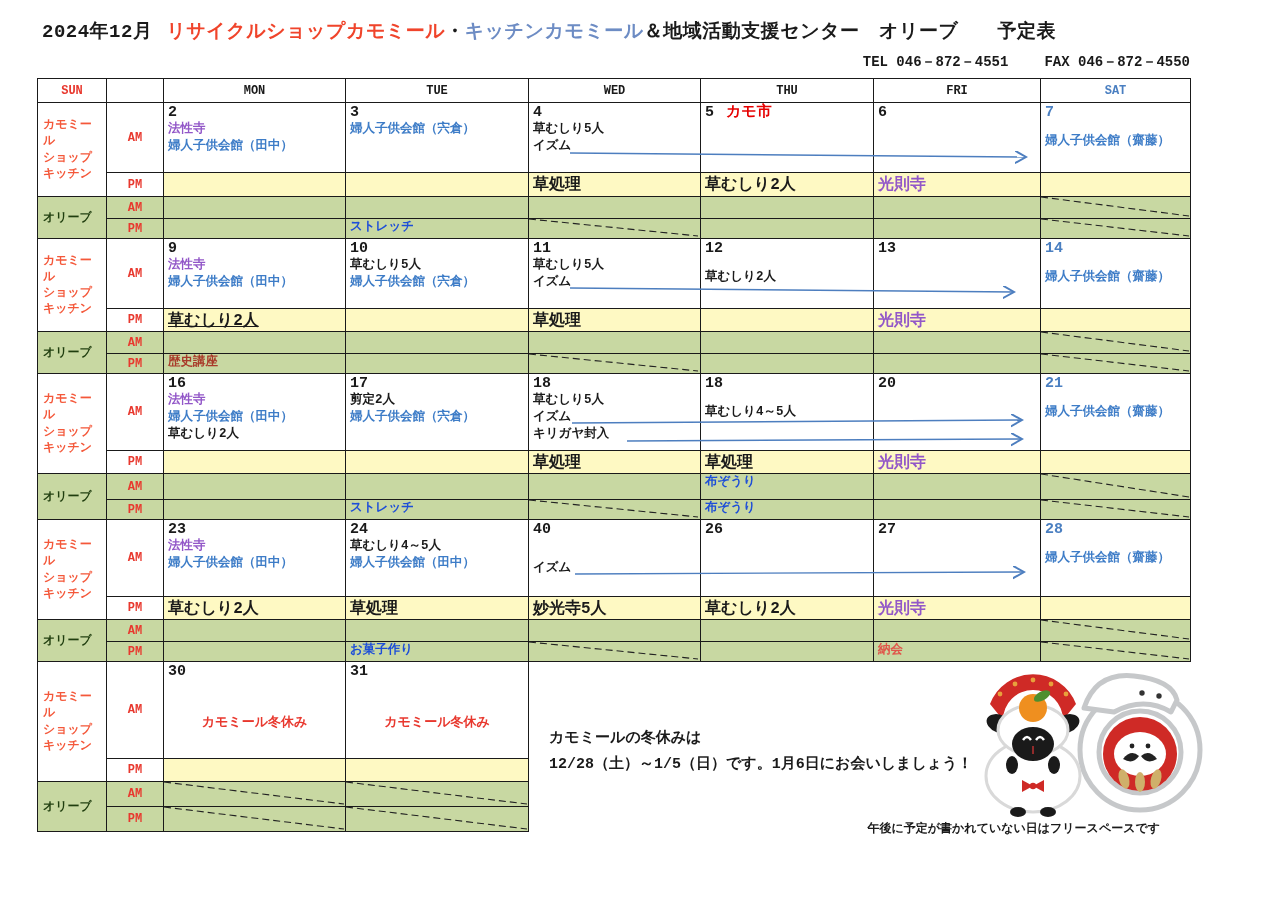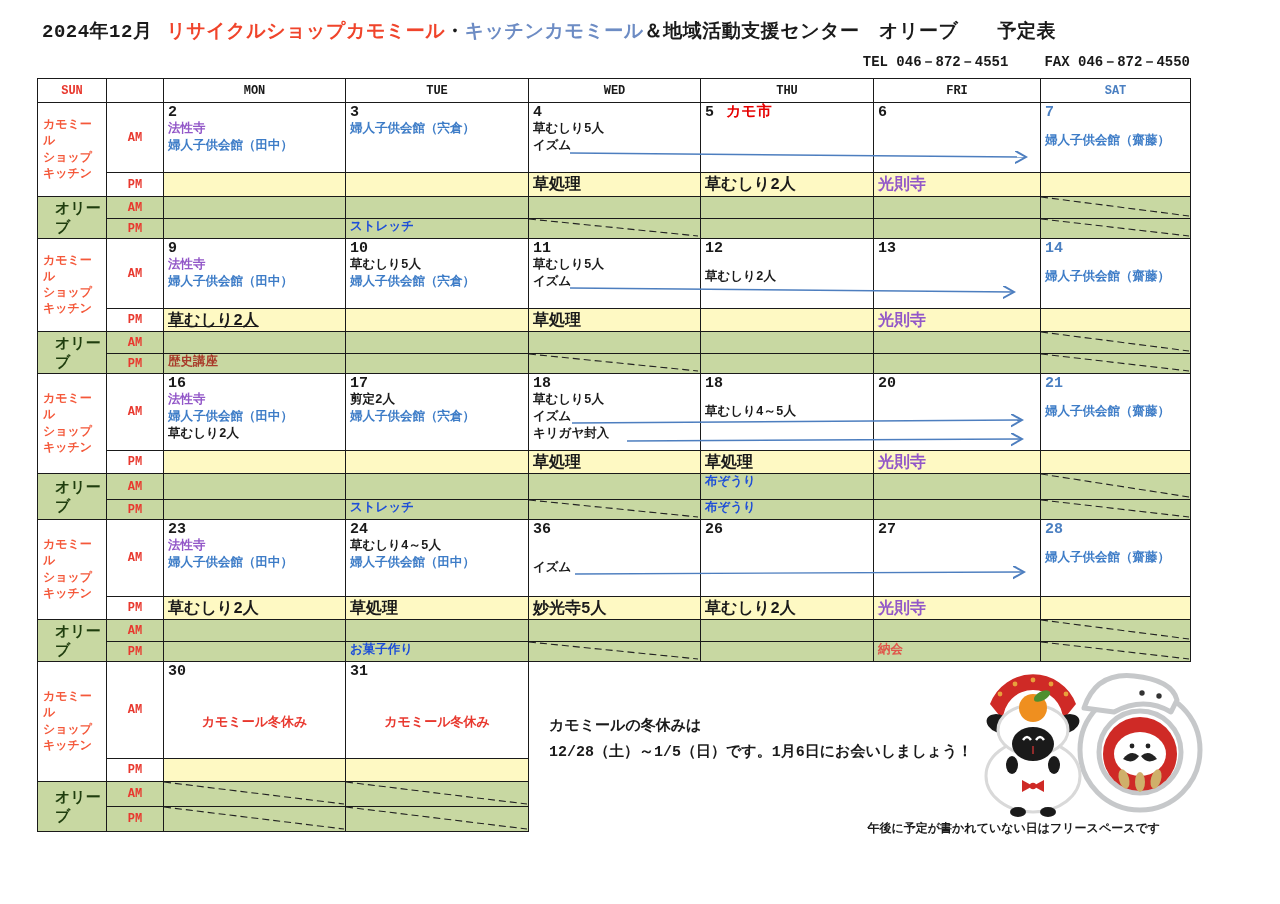--- a/index.html
+++ b/index.html
@@ -13,38 +13,38 @@
   .title .t-kitchen{color:#6d8cc4;}
   .title .t-rest{color:#1a1a1a;}
   .contact{position:absolute;top:53px;right:90px;font-size:14px;font-weight:bold;white-space:nowrap;}
   .contact span{margin-left:36px;}
   
   table.cal{position:absolute;left:37px;top:78px;border-collapse:collapse;table-layout:fixed;}
   .cal td,.cal th{border:1px solid #1a1a1a;padding:0 4px;vertical-align:top;overflow:visible;}
   .cal th{font-size:12px;font-weight:bold;text-align:center;vertical-align:middle;padding:0;background:#fff;}
   th.sun{color:#e8382e;} th.sat{color:#4a7fc1;}
   td.lbl{font-size:12px;font-weight:bold;color:#f4583a;vertical-align:middle;white-space:pre-line;line-height:1.35;padding-left:5px;background:#fff;}
-  td.olbl{font-size:15px;font-weight:bold;color:#1f3d0e;background:#c8d8a2;vertical-align:middle;padding-left:17px;}
+  td.olbl{font-size:12px;font-weight:bold;color:#1f3d0e;background:#c8d8a2;vertical-align:middle;padding-left:5px;}
   td.am{font-size:12px;font-weight:bold;color:#e8382e;text-align:center;vertical-align:middle;background:#fff;}
   td.amg{font-size:12px;font-weight:bold;color:#e8382e;text-align:center;vertical-align:middle;background:#c8d8a2;}
   td.g{background:#c8d8a2;}
   td.d{background:#fff;}
   td.p{background:#fef9c3;font-size:16px;font-weight:bold;vertical-align:middle;}
   .date{font-size:15px;font-weight:bold;line-height:17px;padding-top:1px;color:#1a1a1a;}
   .date.sat{color:#4a7fc1;}
   .dx{color:#e60000;font-size:15px;margin-left:12px;}
   .e{font-size:12.5px;font-weight:bold;line-height:17px;}
   .purple{color:#9257c8;} .blue{color:#3d7cc7;} .red{color:#1d4ed8;} .dred{color:#a93b2a;} .pink{color:#e0554a;}
   .u{text-decoration:underline;}
   .gap{margin-top:12px;}
   .sp{height:22px;}
   .hol{color:#e8382e;text-align:center;margin-top:34px;font-size:13px;}
   .ge{font-size:12.5px;font-weight:bold;line-height:1.25;padding-top:1px;}
   td.open{border:none;background:#fff;position:relative;vertical-align:top;}
-  .msg{position:absolute;left:20px;top:52px;font-size:15px;font-weight:bold;line-height:1.75;white-space:nowrap;color:#1a1a1a;}
+  .msg{position:absolute;left:20px;top:64px;font-size:15px;font-weight:bold;line-height:1.75;white-space:nowrap;color:#1a1a1a;}
   .art{position:absolute;left:443px;top:4px;width:244px;height:152px;}
   .footnote{position:absolute;top:820px;right:120px;font-size:12px;font-weight:bold;}
   svg.overlay{position:absolute;left:0;top:0;width:1280px;height:904px;pointer-events:none;}
 </style>
 </head>
 <body>
 
 <div id="page">
 
   <div class="title">
@@ -280,21 +280,21 @@
             <div class="date">23</div>
             <div class="e purple">法性寺</div>
             <div class="e blue">婦人子供会館（田中）</div>
           </td>
       <td class="d">
             <div class="date">24</div>
             <div class="e">草むしり4～5人</div>
             <div class="e blue">婦人子供会館（田中）</div>
           </td>
       <td class="d">
-            <div class="date">36</div>
+            <div class="date">40</div>
             <div class="sp"></div>
             <div class="e">イズム</div>
           </td>
       <td class="d">
             <div class="date">26</div>
           </td>
       <td class="d">
             <div class="date">27</div>
           </td>
       <td class="d">

